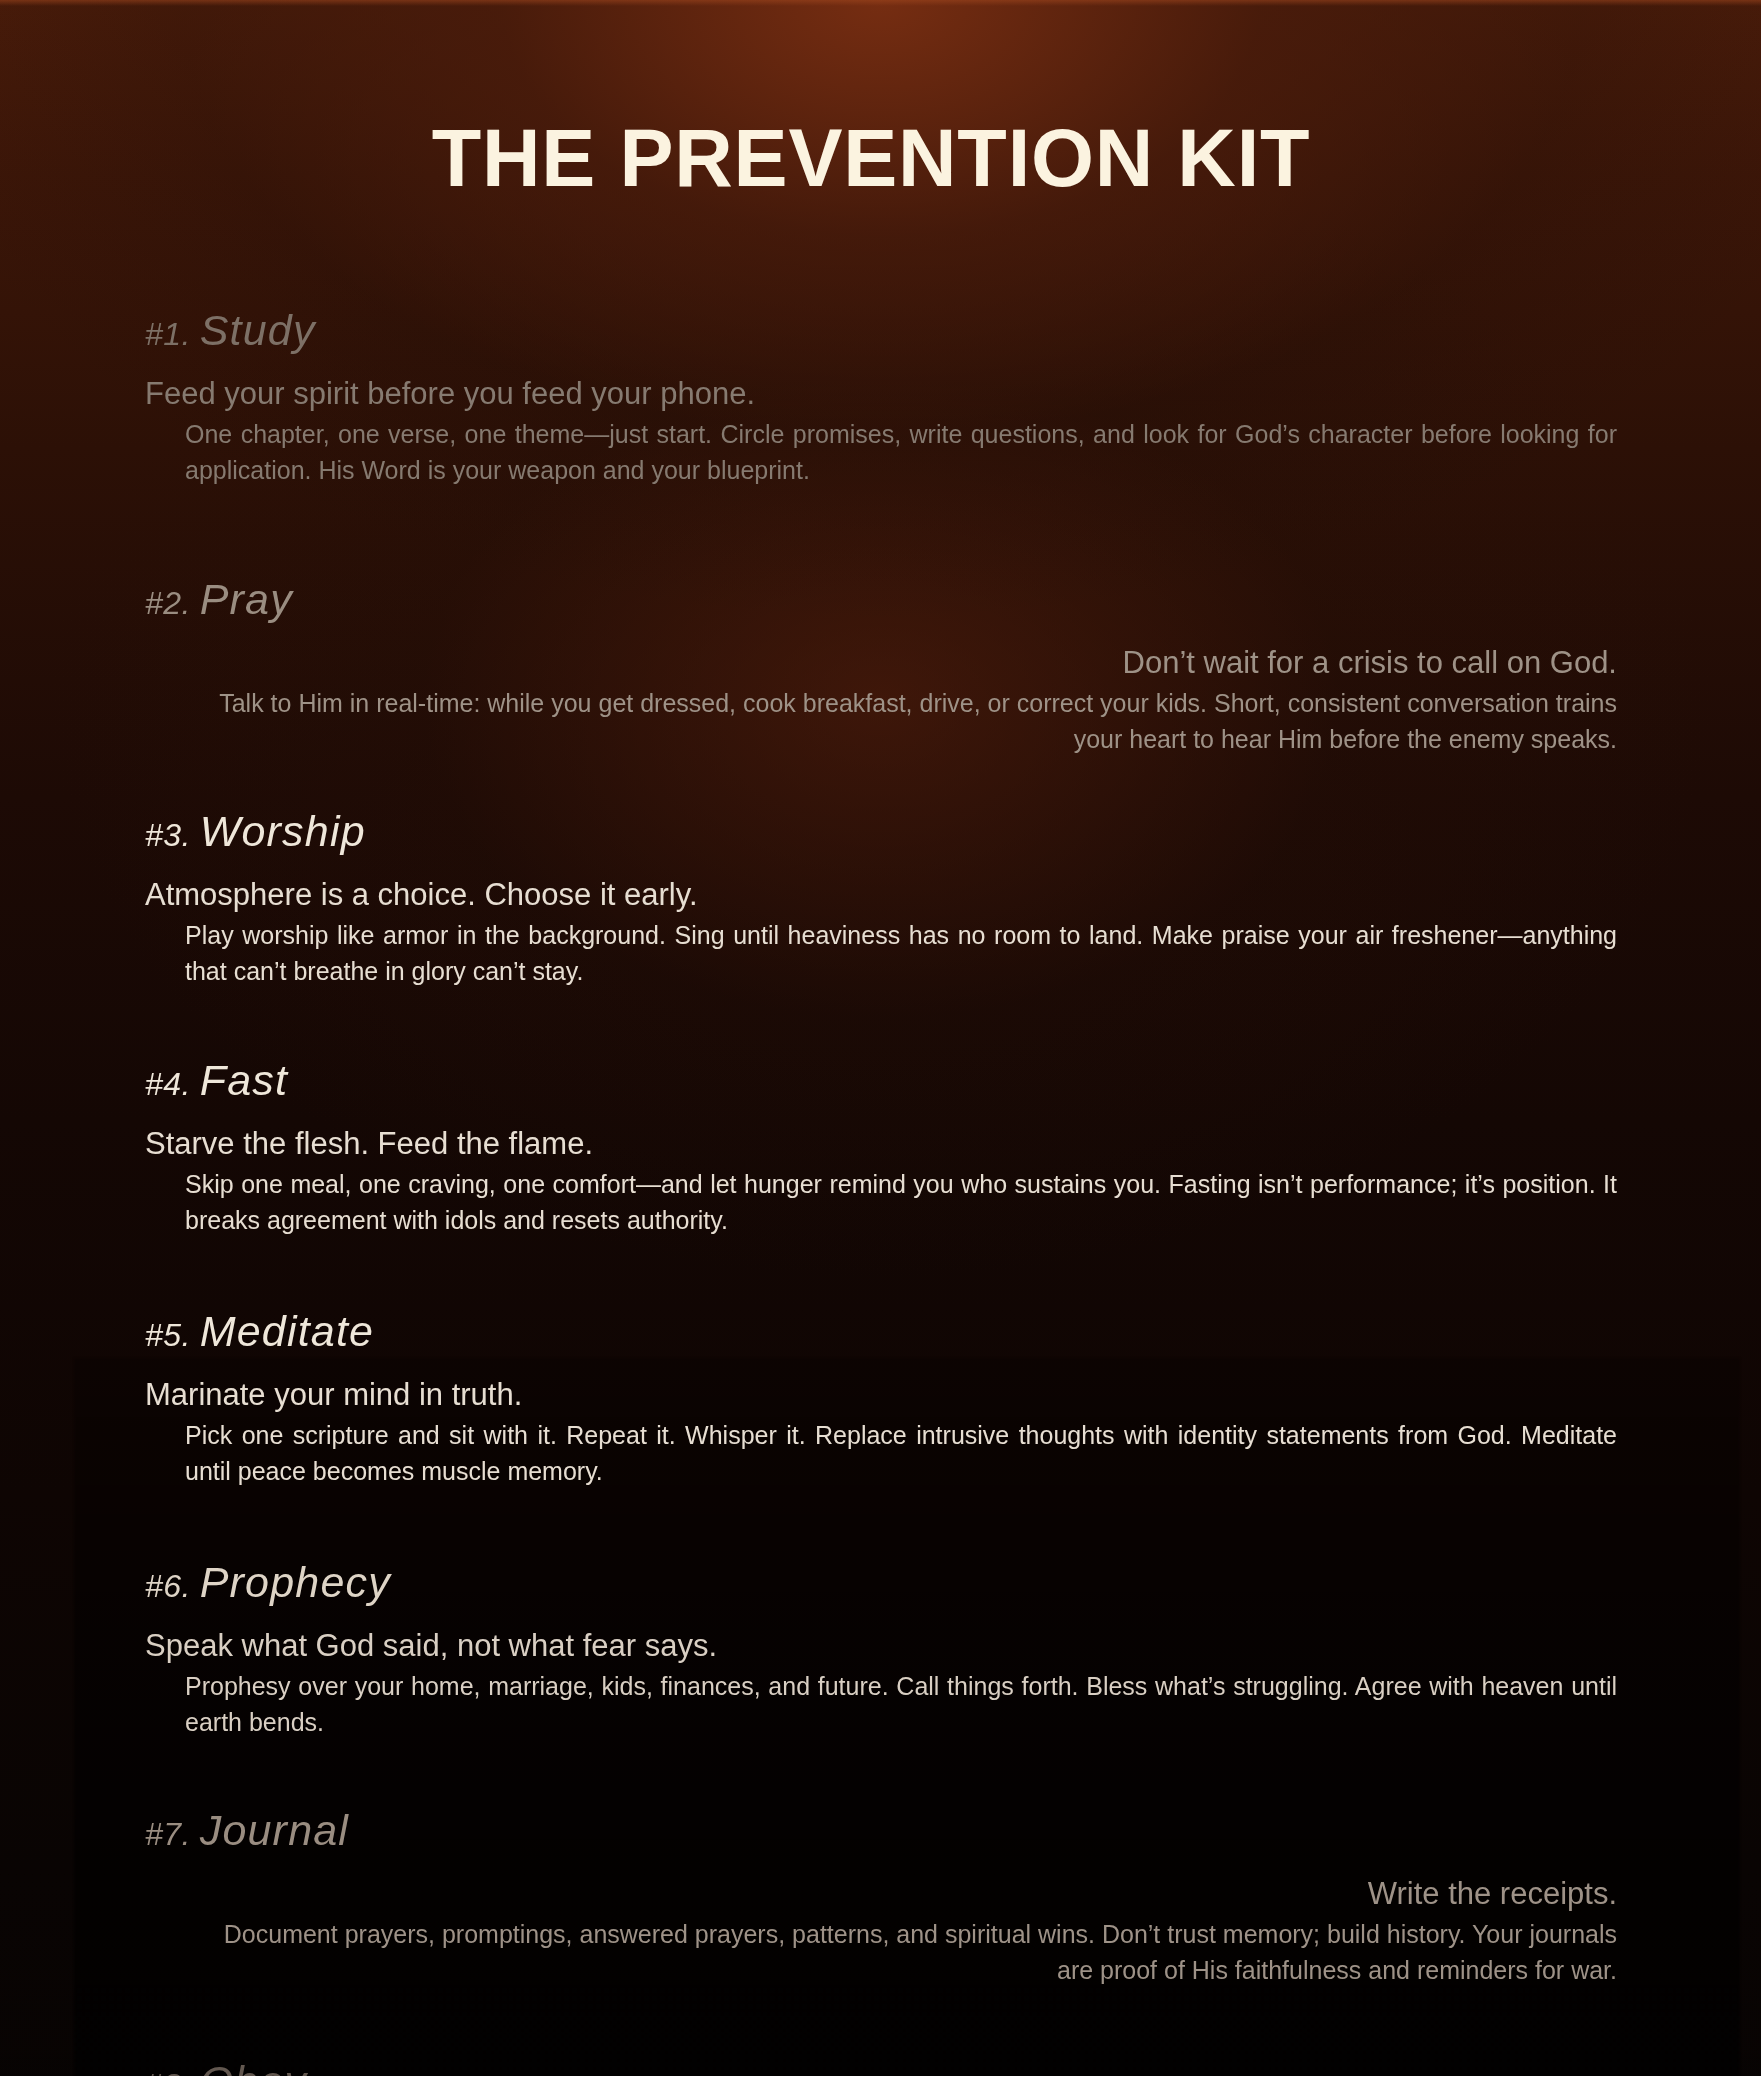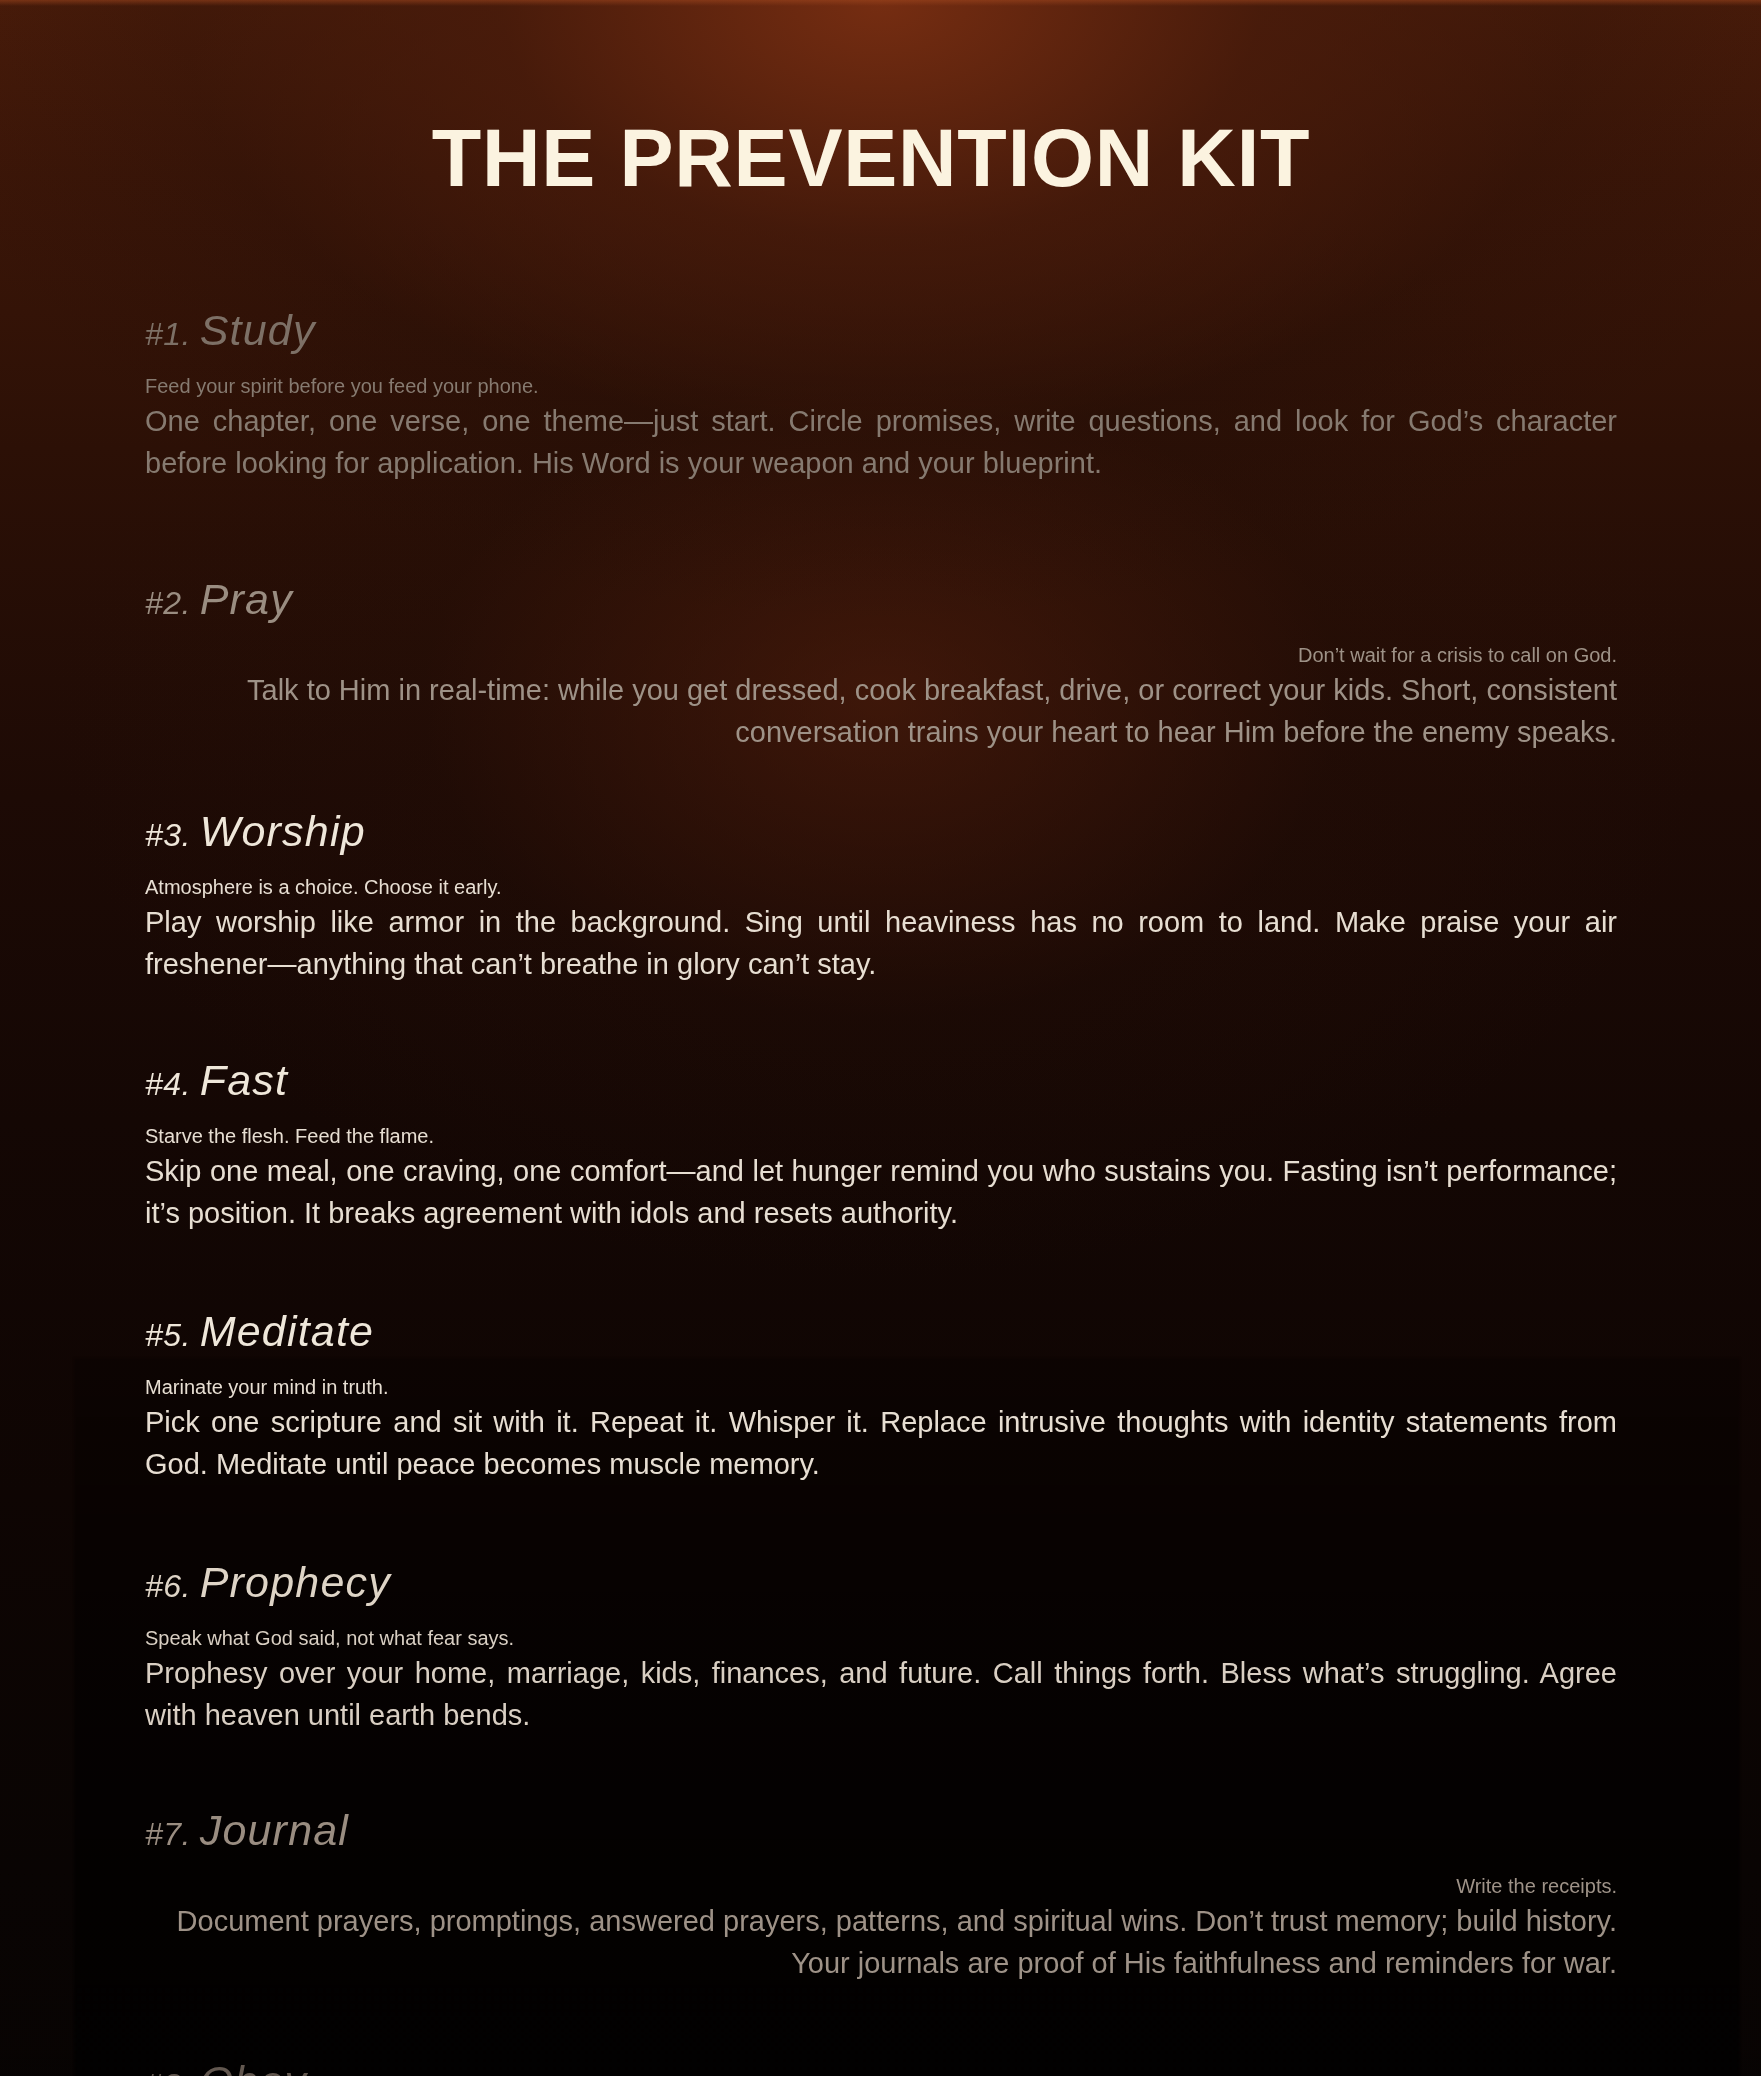--- a/index.html
+++ b/index.html
@@ -81,30 +81,31 @@
   .sec-head .num {
     font-size: 32px;
     letter-spacing: 0.4px;
   }
   .sec-head .scr {
     font-size: 43px;
     margin-left: 9px;
   }
 
   .sec-lead {
-    font-size: 20px;
+    font-size: 31px;
     line-height: 1.42;
     margin-top: 17.4px;
     font-family: "Liberation Sans", sans-serif;
   }
   .sec-body {
-    font-size: 29px;
+    font-size: 25px;
     line-height: 1.45;
     text-align: justify;
     font-family: "Liberation Sans", sans-serif;
+    margin-left: 40px;
   }
 
   
   .t-dim  .sec-head { color: #7d7066; }
   .t-dim  .sec-lead, .t-dim .sec-body { color: #867a70; }
 
   .t-bright .sec-head { color: #efe7da; }
   .t-bright .sec-lead, .t-bright .sec-body { color: #e7ded2; }
 
   .t-up   .sec-head { color: #ded4c6; }

